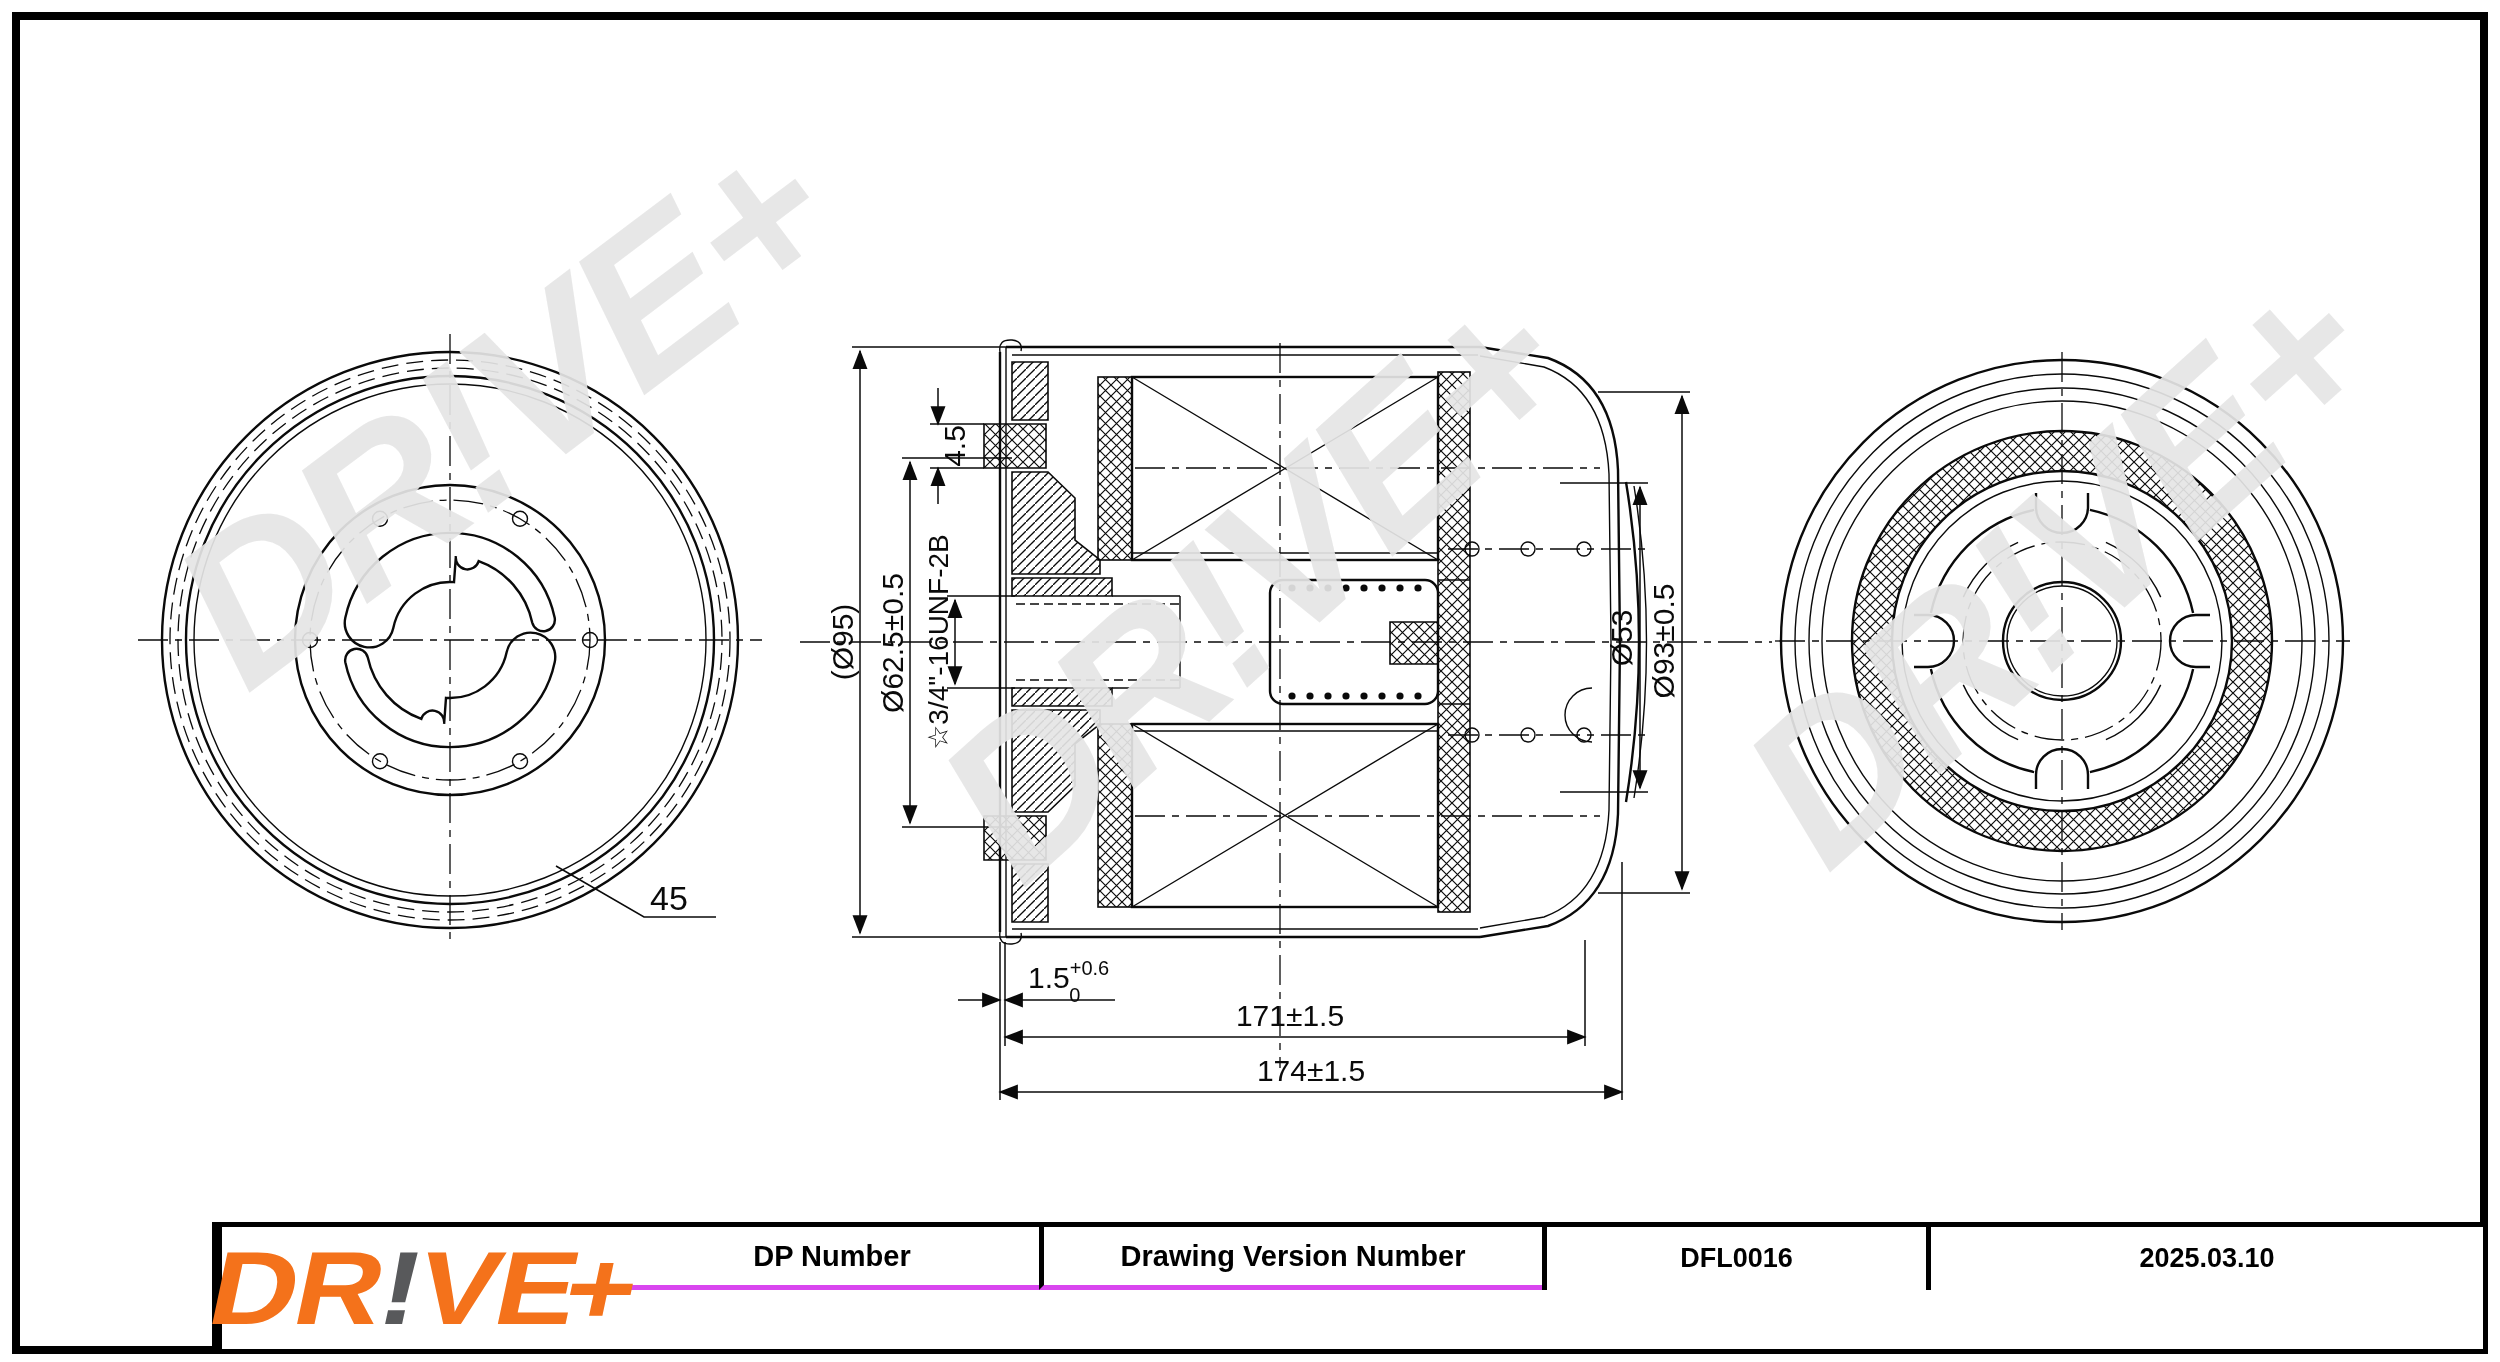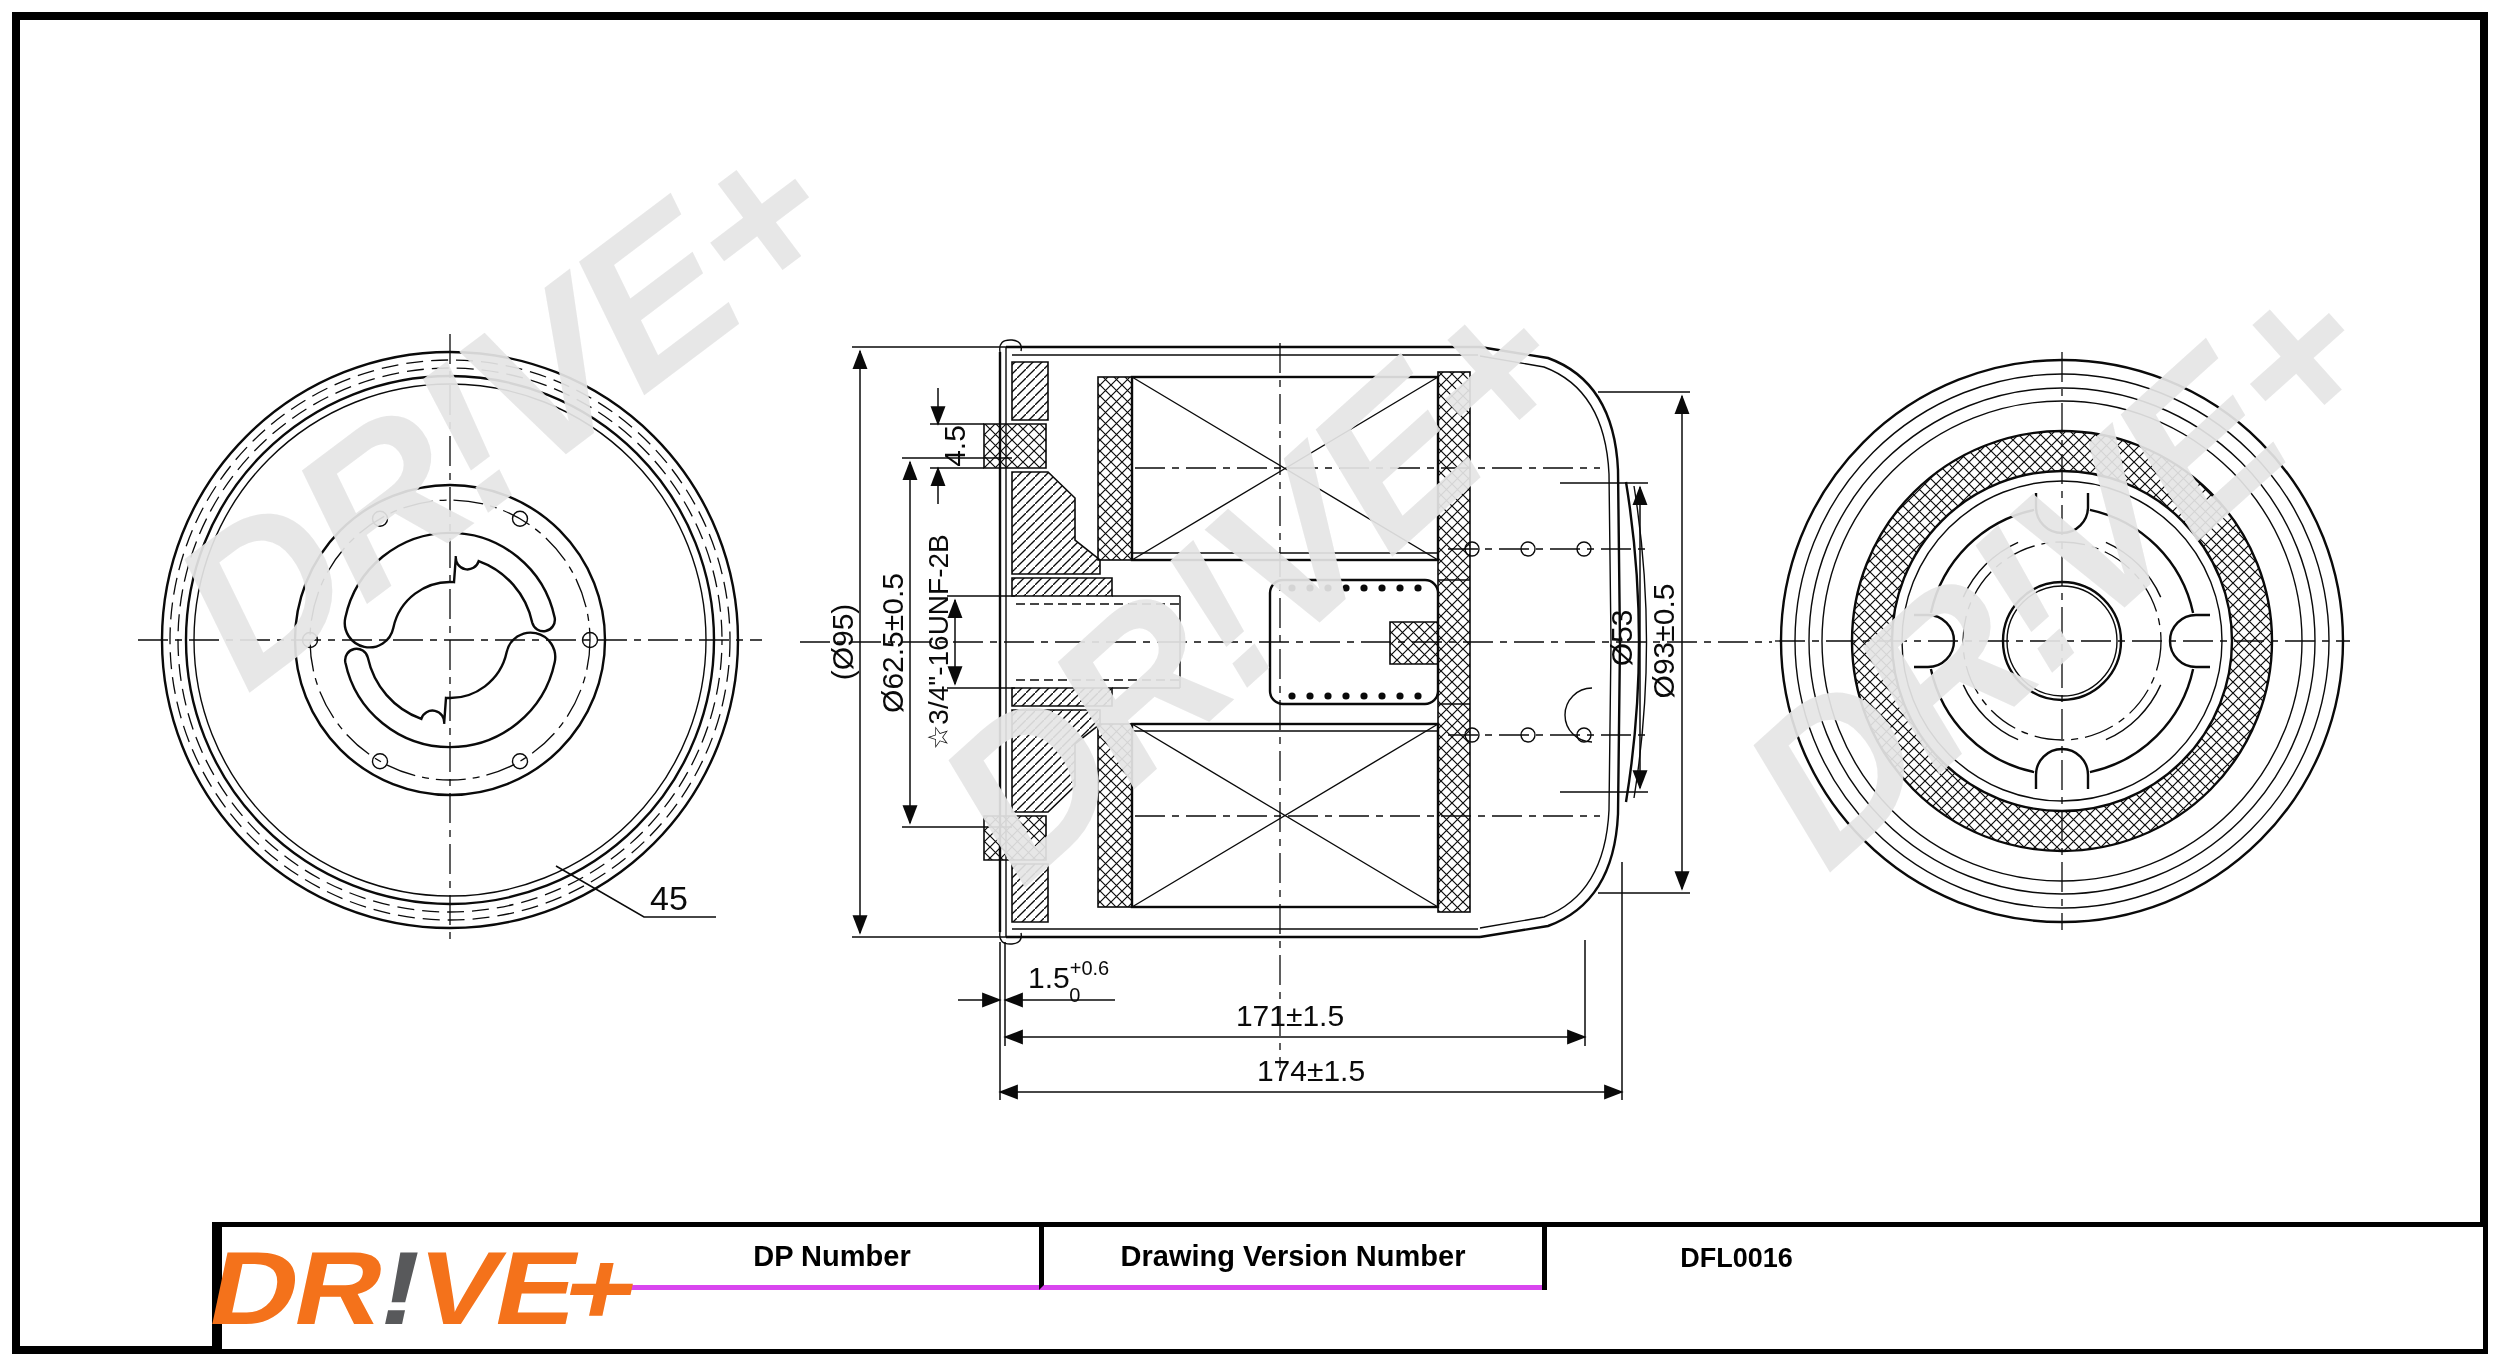--- a/index.html
+++ b/index.html
@@ -241,14 +241,15 @@
     </g>
   </svg>
 
   <div class="tblock">
     <div class="cell hdr c0">DP Number</div>
     <div class="cell hdr">Drawing Version Number</div>
     <div class="cell logo-cell">
       <div class="logo"><span class="lg-o">DR</span><span class="lg-g">!</span><span class="lg-o">VE</span><span class="lg-o lg-plus">+</span></div>
     </div>
     <div class="cell val">DFL0016</div>
+    <div class="cell val">2025.03.10</div>
   </div>
 </div>
 
 </body></html>

